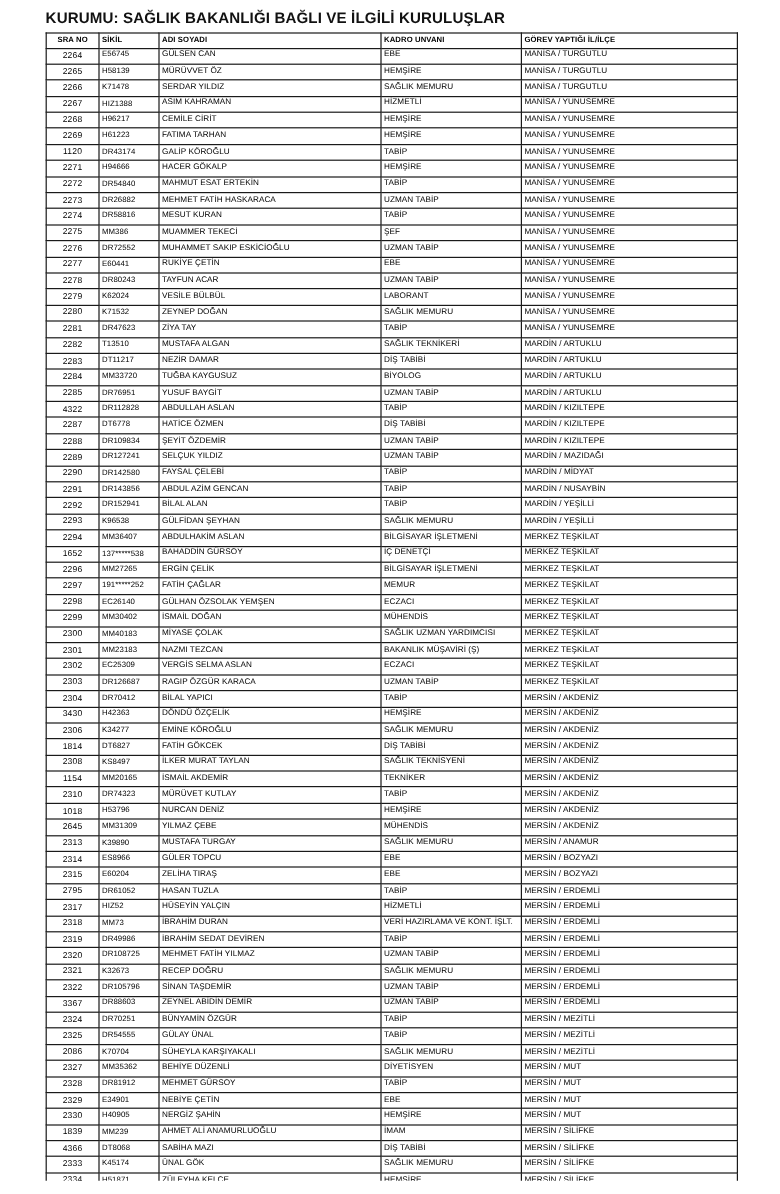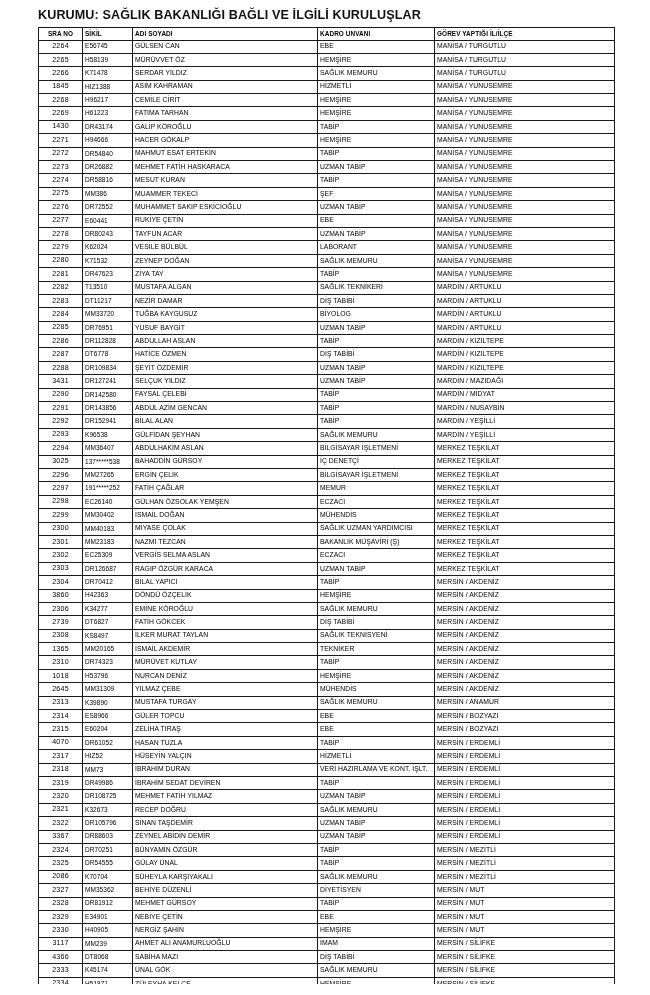--- a/index.html
+++ b/index.html
@@ -129,42 +129,42 @@
             <td class="c-place">MANİSA / TURGUTLU</td>
           </tr>
           <tr>
             <td class="c-num">2266</td>
             <td class="c-code">K71478</td>
             <td class="c-name">SERDAR YILDIZ</td>
             <td class="c-title">SAĞLIK MEMURU</td>
             <td class="c-place">MANİSA / TURGUTLU</td>
           </tr>
           <tr>
-            <td class="c-num">1845</td>
+            <td class="c-num">2267</td>
             <td class="c-code">HIZ1388</td>
             <td class="c-name">ASIM KAHRAMAN</td>
             <td class="c-title">HİZMETLİ</td>
             <td class="c-place">MANİSA / YUNUSEMRE</td>
           </tr>
           <tr>
             <td class="c-num">2268</td>
             <td class="c-code">H96217</td>
             <td class="c-name">CEMİLE CİRİT</td>
             <td class="c-title">HEMŞİRE</td>
             <td class="c-place">MANİSA / YUNUSEMRE</td>
           </tr>
           <tr>
             <td class="c-num">2269</td>
             <td class="c-code">H61223</td>
             <td class="c-name">FATIMA TARHAN</td>
             <td class="c-title">HEMŞİRE</td>
             <td class="c-place">MANİSA / YUNUSEMRE</td>
           </tr>
           <tr>
-            <td class="c-num">1430</td>
+            <td class="c-num">1120</td>
             <td class="c-code">DR43174</td>
             <td class="c-name">GALİP KÖROĞLU</td>
             <td class="c-title">TABİP</td>
             <td class="c-place">MANİSA / YUNUSEMRE</td>
           </tr>
           <tr>
             <td class="c-num">2271</td>
             <td class="c-code">H94666</td>
             <td class="c-name">HACER GÖKALP</td>
             <td class="c-title">HEMŞİRE</td>
@@ -262,42 +262,42 @@
             <td class="c-place">MARDİN / ARTUKLU</td>
           </tr>
           <tr>
             <td class="c-num">2285</td>
             <td class="c-code">DR76951</td>
             <td class="c-name">YUSUF BAYGİT</td>
             <td class="c-title">UZMAN TABİP</td>
             <td class="c-place">MARDİN / ARTUKLU</td>
           </tr>
           <tr>
-            <td class="c-num">2286</td>
+            <td class="c-num">4322</td>
             <td class="c-code">DR112828</td>
             <td class="c-name">ABDULLAH ASLAN</td>
             <td class="c-title">TABİP</td>
             <td class="c-place">MARDİN / KIZILTEPE</td>
           </tr>
           <tr>
             <td class="c-num">2287</td>
             <td class="c-code">DT6778</td>
             <td class="c-name">HATİCE ÖZMEN</td>
             <td class="c-title">DİŞ TABİBİ</td>
             <td class="c-place">MARDİN / KIZILTEPE</td>
           </tr>
           <tr>
             <td class="c-num">2288</td>
             <td class="c-code">DR109834</td>
             <td class="c-name">ŞEYİT ÖZDEMİR</td>
             <td class="c-title">UZMAN TABİP</td>
             <td class="c-place">MARDİN / KIZILTEPE</td>
           </tr>
           <tr>
-            <td class="c-num">3431</td>
+            <td class="c-num">2289</td>
             <td class="c-code">DR127241</td>
             <td class="c-name">SELÇUK YILDIZ</td>
             <td class="c-title">UZMAN TABİP</td>
             <td class="c-place">MARDİN / MAZIDAĞI</td>
           </tr>
           <tr>
             <td class="c-num">2290</td>
             <td class="c-code">DR142580</td>
             <td class="c-name">FAYSAL ÇELEBİ</td>
             <td class="c-title">TABİP</td>
@@ -325,21 +325,21 @@
             <td class="c-place">MARDİN / YEŞİLLİ</td>
           </tr>
           <tr>
             <td class="c-num">2294</td>
             <td class="c-code">MM36407</td>
             <td class="c-name">ABDULHAKİM ASLAN</td>
             <td class="c-title">BİLGİSAYAR İŞLETMENİ</td>
             <td class="c-place">MERKEZ TEŞKİLAT</td>
           </tr>
           <tr>
-            <td class="c-num">3025</td>
+            <td class="c-num">1652</td>
             <td class="c-code">137*****538</td>
             <td class="c-name">BAHADDİN GÜRSOY</td>
             <td class="c-title">İÇ DENETÇİ</td>
             <td class="c-place">MERKEZ TEŞKİLAT</td>
           </tr>
           <tr>
             <td class="c-num">2296</td>
             <td class="c-code">MM27265</td>
             <td class="c-name">ERGİN ÇELİK</td>
             <td class="c-title">BİLGİSAYAR İŞLETMENİ</td>
@@ -395,49 +395,49 @@
             <td class="c-place">MERKEZ TEŞKİLAT</td>
           </tr>
           <tr>
             <td class="c-num">2304</td>
             <td class="c-code">DR70412</td>
             <td class="c-name">BİLAL YAPICI</td>
             <td class="c-title">TABİP</td>
             <td class="c-place">MERSİN / AKDENİZ</td>
           </tr>
           <tr>
-            <td class="c-num">3860</td>
+            <td class="c-num">3430</td>
             <td class="c-code">H42363</td>
             <td class="c-name">DÖNDÜ ÖZÇELİK</td>
             <td class="c-title">HEMŞİRE</td>
             <td class="c-place">MERSİN / AKDENİZ</td>
           </tr>
           <tr>
             <td class="c-num">2306</td>
             <td class="c-code">K34277</td>
             <td class="c-name">EMİNE KÖROĞLU</td>
             <td class="c-title">SAĞLIK MEMURU</td>
             <td class="c-place">MERSİN / AKDENİZ</td>
           </tr>
           <tr>
-            <td class="c-num">2739</td>
+            <td class="c-num">1814</td>
             <td class="c-code">DT6827</td>
             <td class="c-name">FATİH GÖKCEK</td>
             <td class="c-title">DİŞ TABİBİ</td>
             <td class="c-place">MERSİN / AKDENİZ</td>
           </tr>
           <tr>
             <td class="c-num">2308</td>
             <td class="c-code">KS8497</td>
             <td class="c-name">İLKER MURAT TAYLAN</td>
             <td class="c-title">SAĞLIK TEKNİSYENİ</td>
             <td class="c-place">MERSİN / AKDENİZ</td>
           </tr>
           <tr>
-            <td class="c-num">1365</td>
+            <td class="c-num">1154</td>
             <td class="c-code">MM20165</td>
             <td class="c-name">İSMAİL AKDEMİR</td>
             <td class="c-title">TEKNİKER</td>
             <td class="c-place">MERSİN / AKDENİZ</td>
           </tr>
           <tr>
             <td class="c-num">2310</td>
             <td class="c-code">DR74323</td>
             <td class="c-name">MÜRÜVET KUTLAY</td>
             <td class="c-title">TABİP</td>
@@ -472,21 +472,21 @@
             <td class="c-place">MERSİN / BOZYAZI</td>
           </tr>
           <tr>
             <td class="c-num">2315</td>
             <td class="c-code">E60204</td>
             <td class="c-name">ZELİHA TIRAŞ</td>
             <td class="c-title">EBE</td>
             <td class="c-place">MERSİN / BOZYAZI</td>
           </tr>
           <tr>
-            <td class="c-num">4070</td>
+            <td class="c-num">2795</td>
             <td class="c-code">DR61052</td>
             <td class="c-name">HASAN TUZLA</td>
             <td class="c-title">TABİP</td>
             <td class="c-place">MERSİN / ERDEMLİ</td>
           </tr>
           <tr>
             <td class="c-num">2317</td>
             <td class="c-code">HIZ52</td>
             <td class="c-name">HÜSEYİN YALÇIN</td>
             <td class="c-title">HİZMETLİ</td>
@@ -577,21 +577,21 @@
             <td class="c-place">MERSİN / MUT</td>
           </tr>
           <tr>
             <td class="c-num">2330</td>
             <td class="c-code">H40905</td>
             <td class="c-name">NERGİZ ŞAHİN</td>
             <td class="c-title">HEMŞİRE</td>
             <td class="c-place">MERSİN / MUT</td>
           </tr>
           <tr>
-            <td class="c-num">3117</td>
+            <td class="c-num">1839</td>
             <td class="c-code">MM239</td>
             <td class="c-name">AHMET ALİ ANAMURLUOĞLU</td>
             <td class="c-title">İMAM</td>
             <td class="c-place">MERSİN / SİLİFKE</td>
           </tr>
           <tr>
             <td class="c-num">4366</td>
             <td class="c-code">DT8068</td>
             <td class="c-name">SABİHA MAZI</td>
             <td class="c-title">DİŞ TABİBİ</td>

